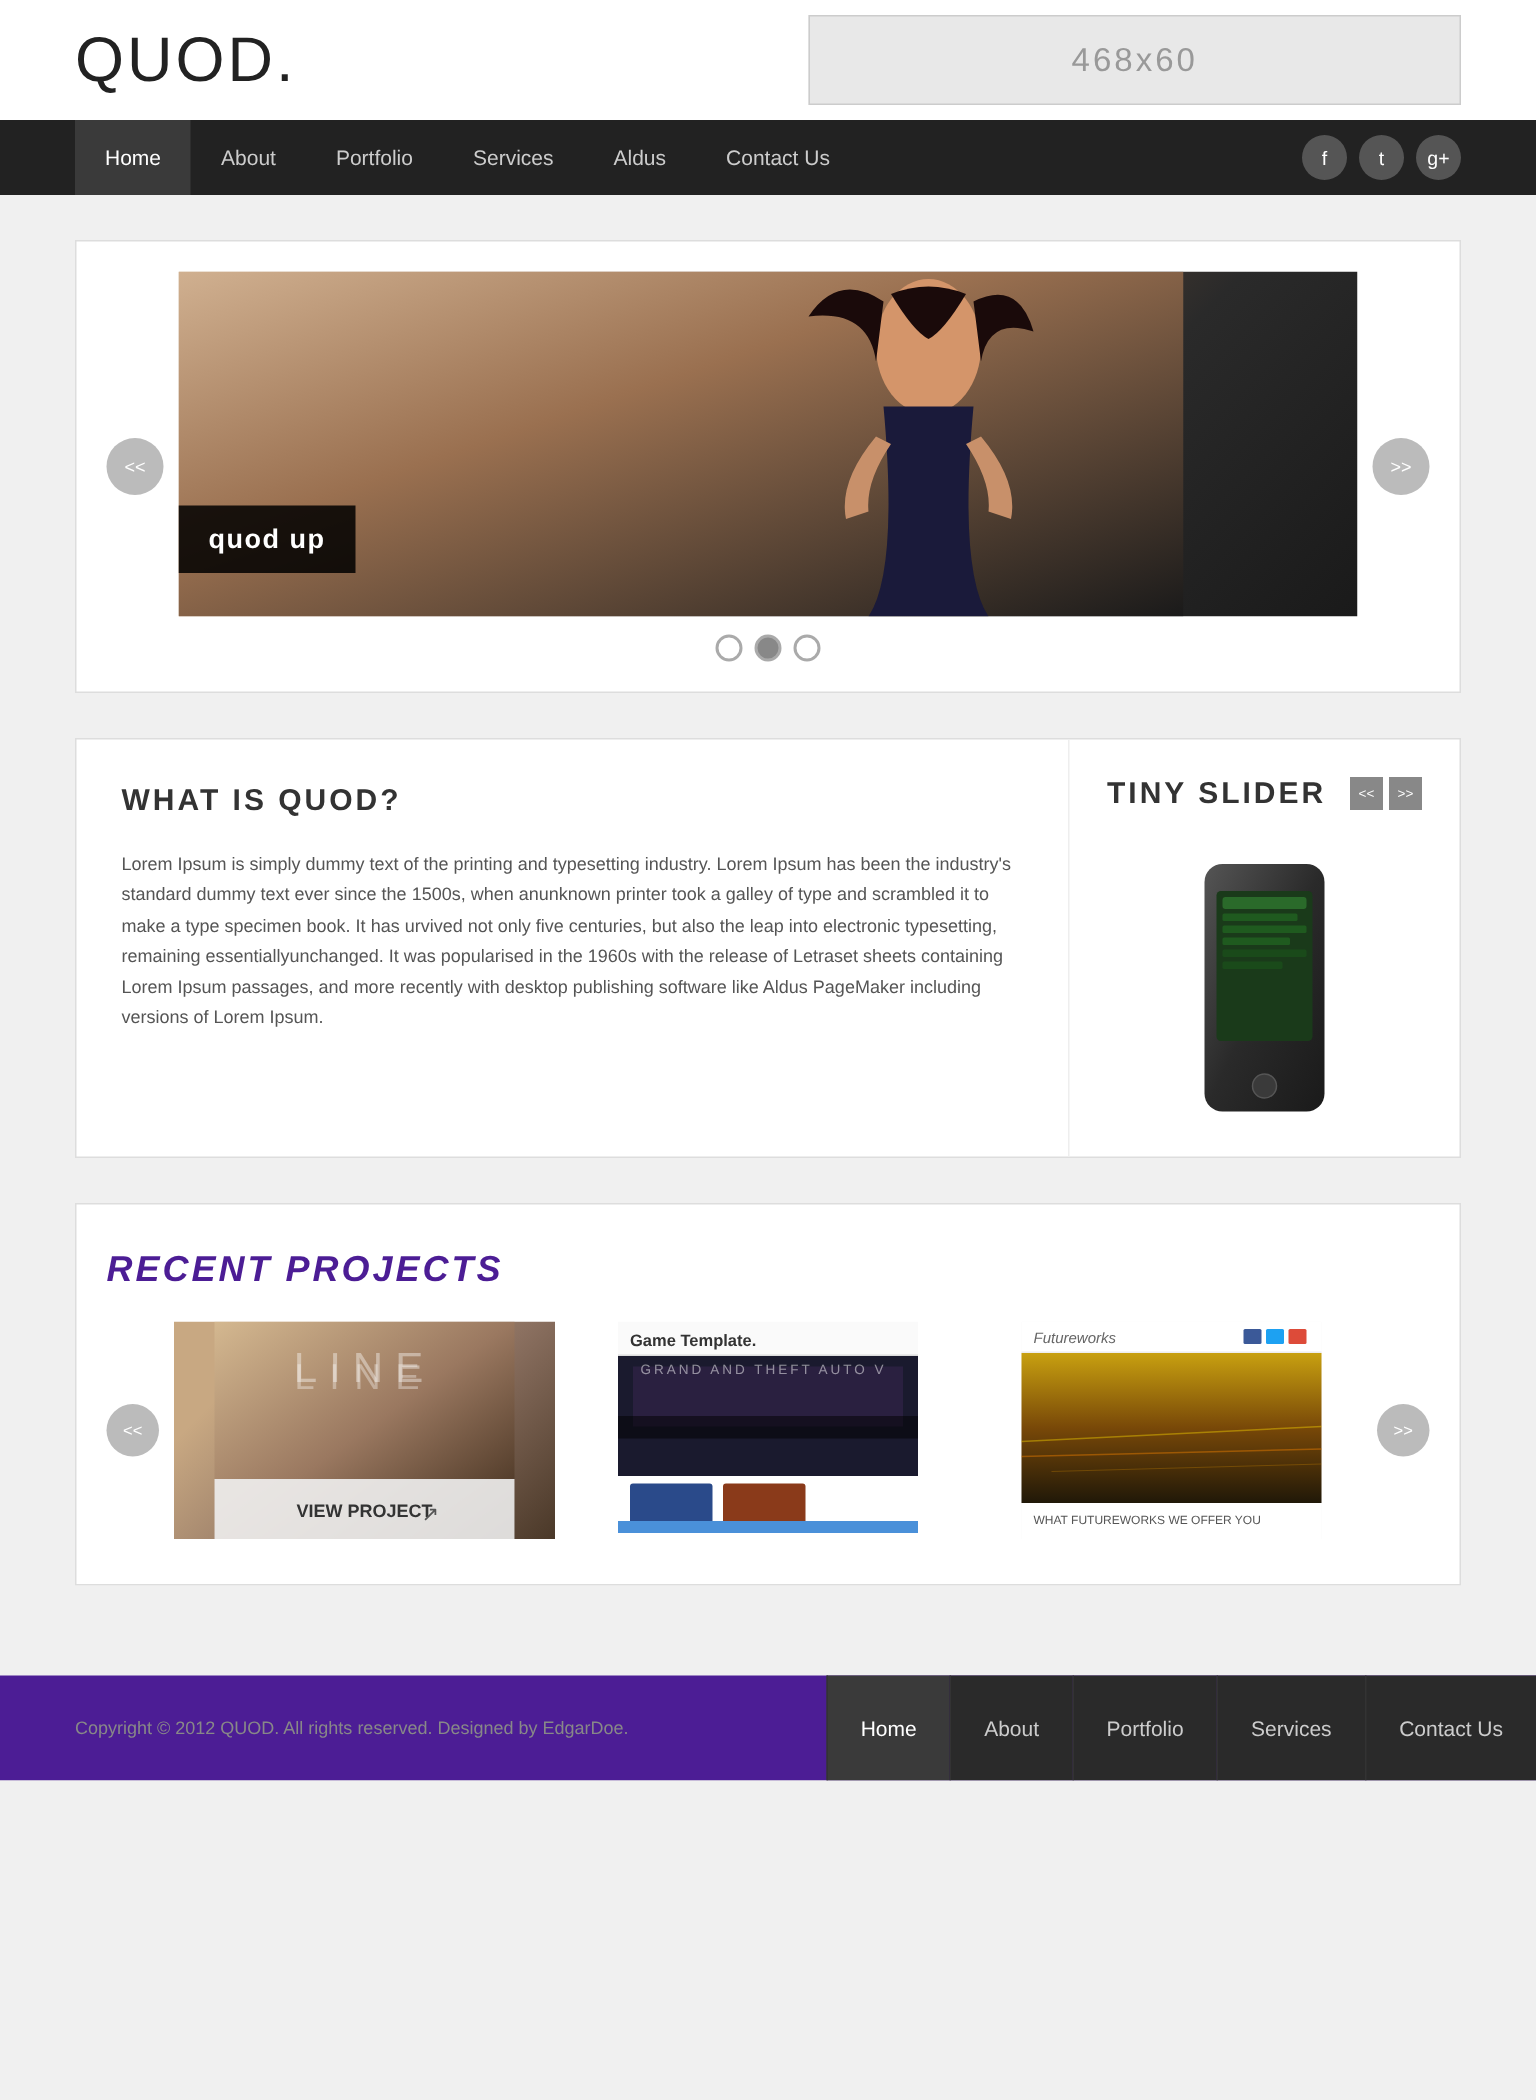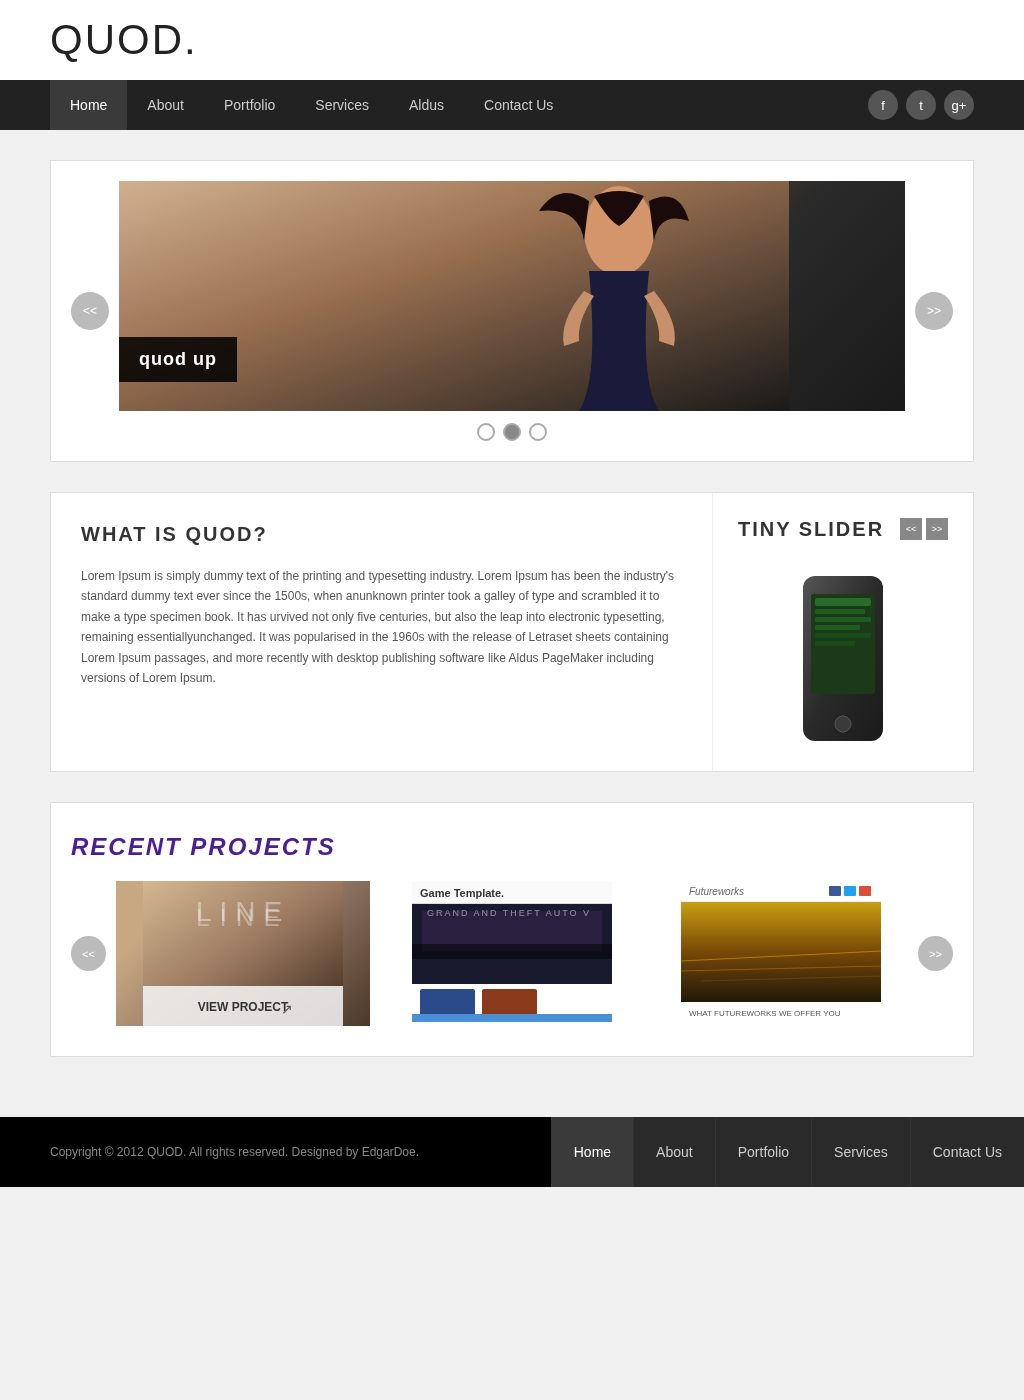--- a/index.html
+++ b/index.html
@@ -264,21 +264,21 @@
       font-size: 28px;
       letter-spacing: 8px;
       position: absolute;
       top: 15px;
       left: 50%;
       transform: translateX(-50%);
     }
 
     
     footer {
-      background: #000000;
+      background: #4c1d95;
       height: 70px;
       display: flex;
       align-items: center;
     }
     .footer-left {
       flex: 1;
       padding-left: 50px;
       color: #888;
       font-size: 12px;
     }
@@ -299,20 +299,23 @@
     .footer-nav-item:first-child {
       background: #3a3a3a;
       color: #fff;
     }
   </style>
 </head>
 <body>
 
 <header class="header">
   <div class="logo">QUOD.</div>
+  <div class="ad-banner">
+    <span>468x60</span>
+  </div>
 </header>
 
 <nav>
   <div class="nav-links">
     <a class="nav-item active">Home</a>
     <a class="nav-item">About</a>
     <a class="nav-item">Portfolio</a>
     <a class="nav-item">Services</a>
     <a class="nav-item">Aldus</a>
     <a class="nav-item">Contact Us</a>

